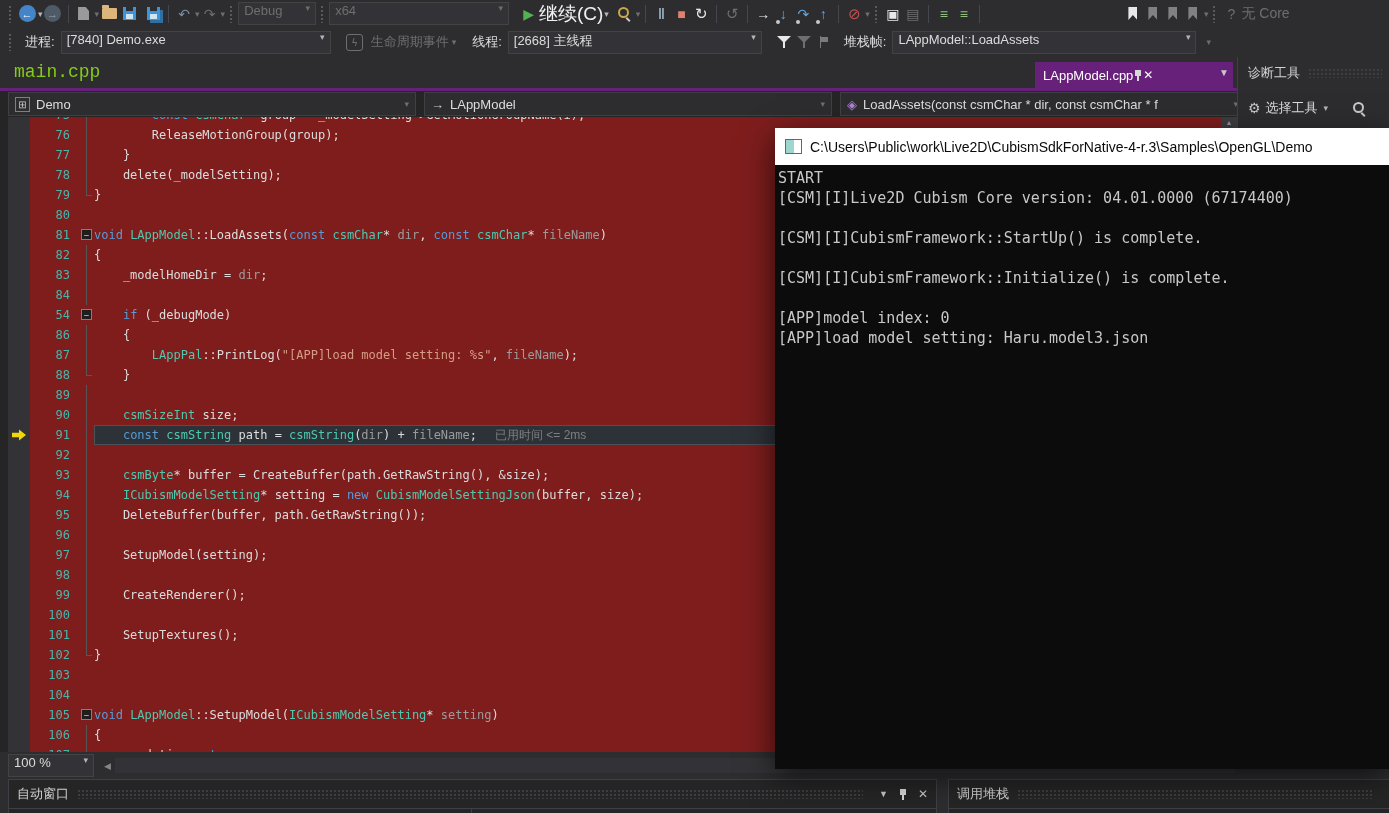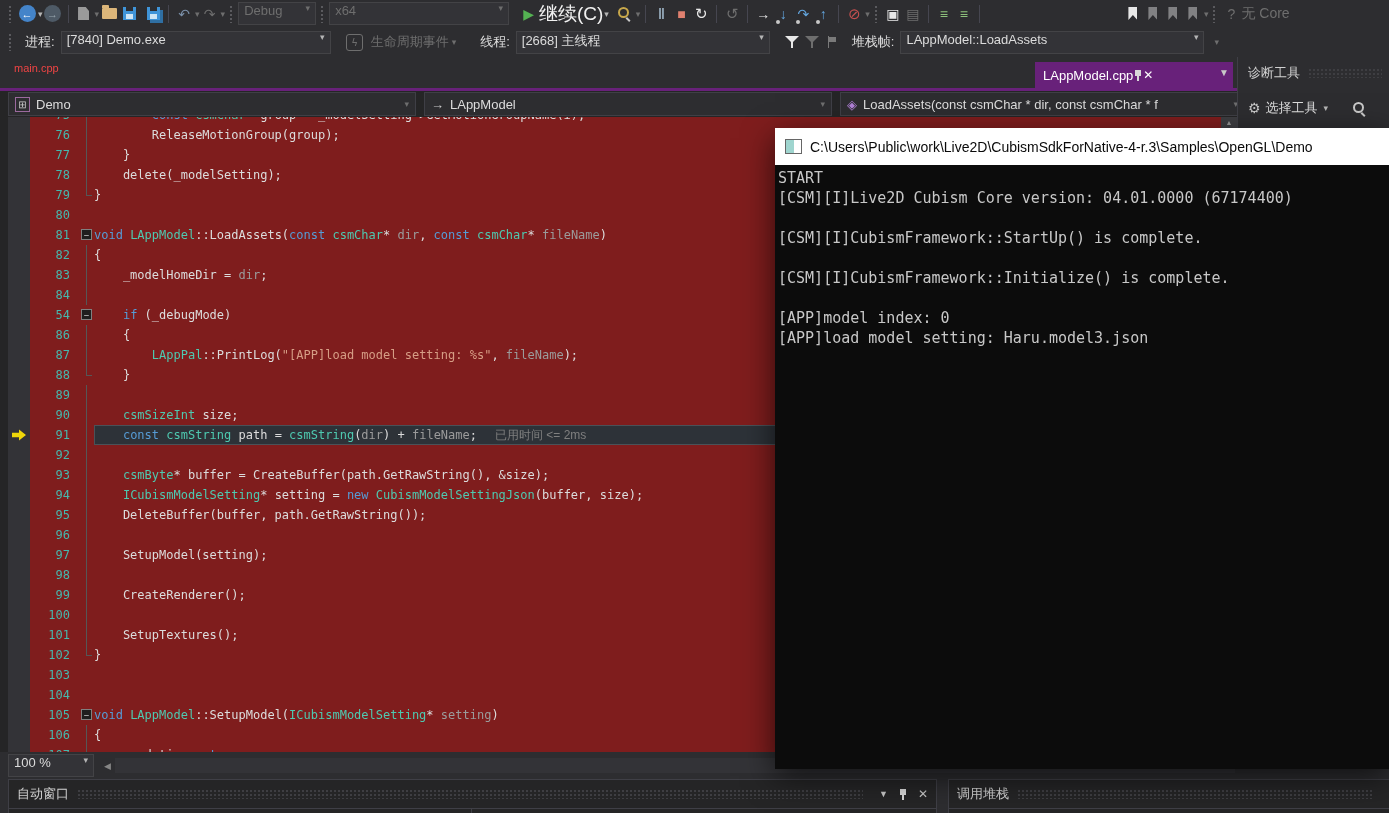--- a/index.html
+++ b/index.html
@@ -62,21 +62,21 @@
   .lifec{width:15px;height:15px;border:1px solid #6E6E6E;border-radius:3px;display:flex;align-items:center;
          justify-content:center;color:#6E6E6E;font-size:10px;flex:none;}
   .pin{position:relative;width:10px;height:13px;flex:none;}
   .pin::before{content:"";position:absolute;left:2px;top:1px;width:6px;height:6px;background:#D8D8D8;}
   .pin::after{content:"";position:absolute;left:4px;top:7px;width:2px;height:5px;background:#D8D8D8;}
   .projico{width:13px;height:13px;border:1px solid #9B6A9E;background:#2D2D30;color:#C8C8C8;
            display:flex;align-items:center;justify-content:center;font-size:10px;flex:none;}
   .conico{width:15px;height:13px;border:1px solid #666;background:linear-gradient(to right,#9FD5CF 55%,#FFFFFF 55%);flex:none;}
   
   #tabrow{left:0;top:57px;width:1237px;height:31px;}
-  #maintab{position:absolute;left:14px;top:5px;color:#ef4444;font-size:11px;}
+  #maintab{position:absolute;left:14px;top:5px;color:#84cc16;font-size:18px;font-family:Liberation Mono, monospace;}
   #activetab{position:absolute;left:1035px;top:5px;width:182px;height:26px;background:#68217A;color:#fff;
              display:flex;align-items:center;padding:0 8px;gap:0;font-size:13px;}
   #tablistbtn{position:absolute;left:1219px;top:10px;color:#C8C8C8;font-size:10px;}
   #purpleline{left:0;top:88px;width:1237px;height:3px;background:#68217A;}
   #navbar{left:0;top:91px;width:1237px;height:26px;background:#252526;display:flex;align-items:center;gap:8px;padding-left:8px;}
   .navcombo{display:flex;align-items:center;height:22px;background:#2D2D30;border:1px solid #3F3F46;
             padding:0 6px;gap:6px;justify-content:space-between;}
   
   #rightpanel{left:1237px;top:57px;width:152px;height:709px;background:#2D2D30;border-left:1px solid #3F3F46;}
   #diagtitle{display:flex;align-items:center;height:31px;padding-left:10px;color:#D0D0D0;}
@@ -251,21 +251,21 @@
     <span class="lbl">进程:</span>
     <span class="combo" style="width:258px">
       <span class="ctext">[7840] Demo.exe</span>
       <span class="caret">▾</span>
     </span>
     <span class="tbtn" style="margin-left:14px">
         <span class="lifec">ϟ</span>
       </span>
     <span class="dimtext" style="margin:0 2px 0 6px">生命周期事件</span>
     <span class="caret dim">▾</span>
-    <span class="lbl" style="margin-left:24px">线程:</span>
+    <span class="lbl" style="margin-left:16px">线程:</span>
     <span class="combo" style="width:242px">
       <span class="ctext">[2668] 主线程</span>
       <span class="caret">▾</span>
     </span>
     <span class="tbtn" style="margin-left:12px">
         <span class="funnel"></span>
       </span>
     <span class="tbtn">
         <span class="funnel dim2"></span>
       </span>

